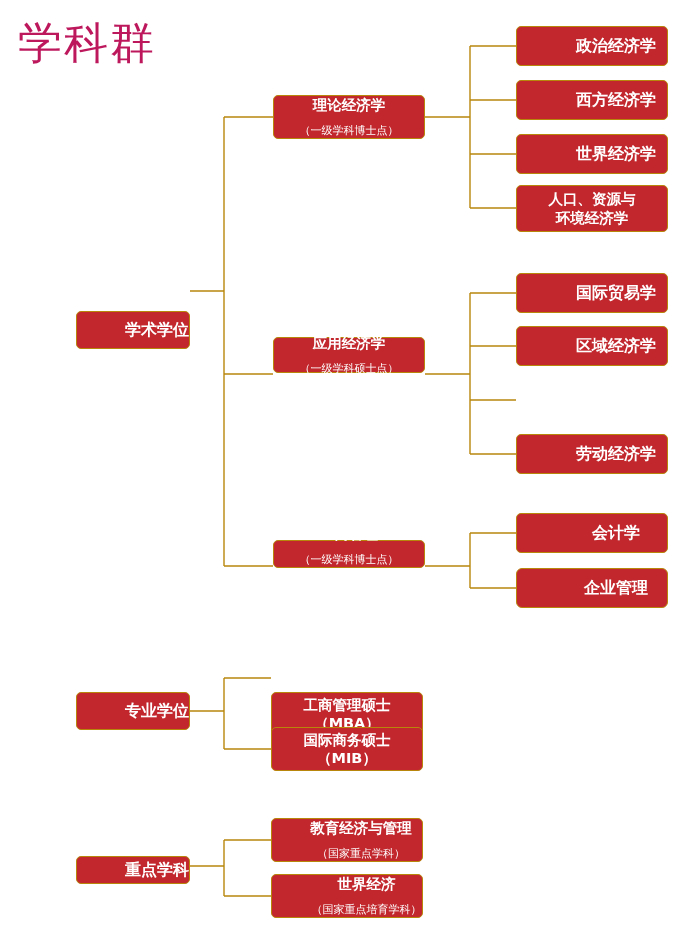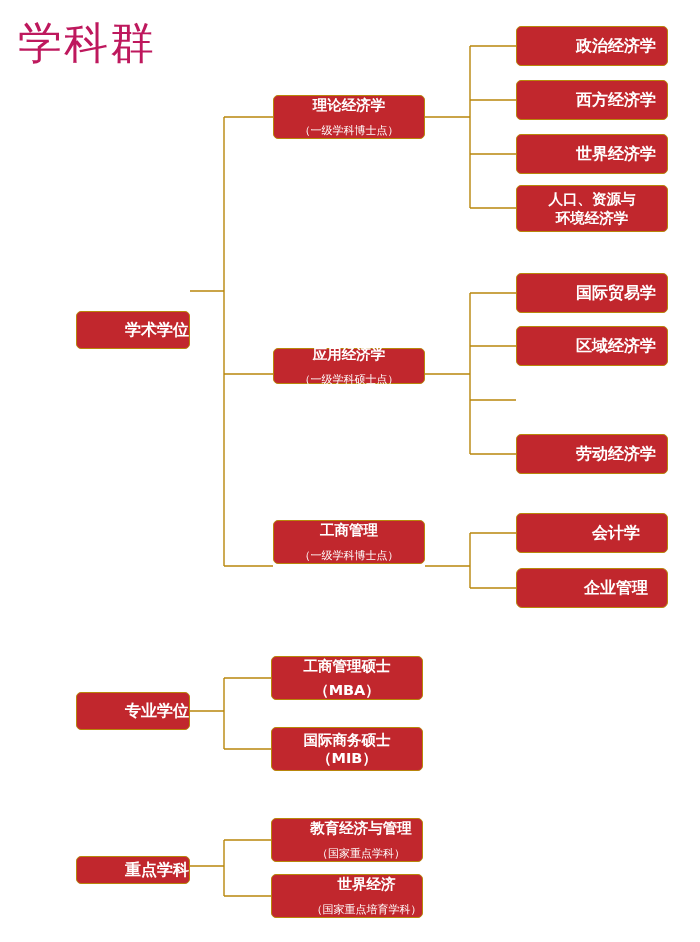--- a/index.html
+++ b/index.html
@@ -114,26 +114,26 @@
 
   <div class="node single" style="left:76px; top:272px; width:114px; height:38px;margin-top:39px;">
     <span class="l1">学术学位</span>
   </div>
 
   <div class="node" style="left:273px; top:95px; width:152px; height:44px;">
     <span class="l1">理论经济学</span>
     <span class="l2">（一级学科博士点）</span>
   </div>
 
-  <div class="node" style="left:273px; top:348px; width:152px; height:36px;">
+  <div class="node" style="left:273px; top:337px; width:152px; height:36px;">
     <span class="l1">应用经济学</span>
     <span class="l2">（一级学科硕士点）</span>
   </div>
 
-  <div class="node" style="left:273px; top:520px; width:152px; height:44px;">
+  <div class="node" style="left:273px; top:540px; width:152px; height:28px;justify-content:flex-end;">
     <span class="l1">工商管理</span>
     <span class="l2">（一级学科博士点）</span>
   </div>
 
   <div class="node single" style="left:516px; top:26px; width:152px; height:40px;">
     <span class="l1">政治经济学</span>
   </div>
   <div class="node single" style="left:516px; top:80px; width:152px; height:40px;">
     <span class="l1">西方经济学</span>
   </div>
@@ -158,21 +158,21 @@
   <div class="node single" style="left:516px; top:513px; width:152px; height:40px;">
     <span class="l1">会计学</span>
   </div>
   <div class="node single" style="left:516px; top:568px; width:152px; height:40px;border-radius:6px;">
     <span class="l1">企业管理</span>
   </div>
 
   <div class="node single" style="left:76px; top:692px; width:114px; height:38px;">
     <span class="l1">专业学位</span>
   </div>
-  <div class="node" style="left:271px; top:656px; width:152px; height:44px;justify-content:space-between;">
+  <div class="node" style="left:271px; top:692px; width:152px; height:44px;">
     <span class="l1">工商管理硕士</span>
     <span class="l1">（MBA）</span>
   </div>
   <div class="node" style="left:271px; top:727px; width:152px; height:44px;">
     <span class="l1">国际商务硕士</span>
     <span class="l1">（MIB）</span>
   </div>
 
   <div class="node single" style="left:76px; top:856px; width:114px; height:28px;">
     <span class="l1">重点学科</span>

